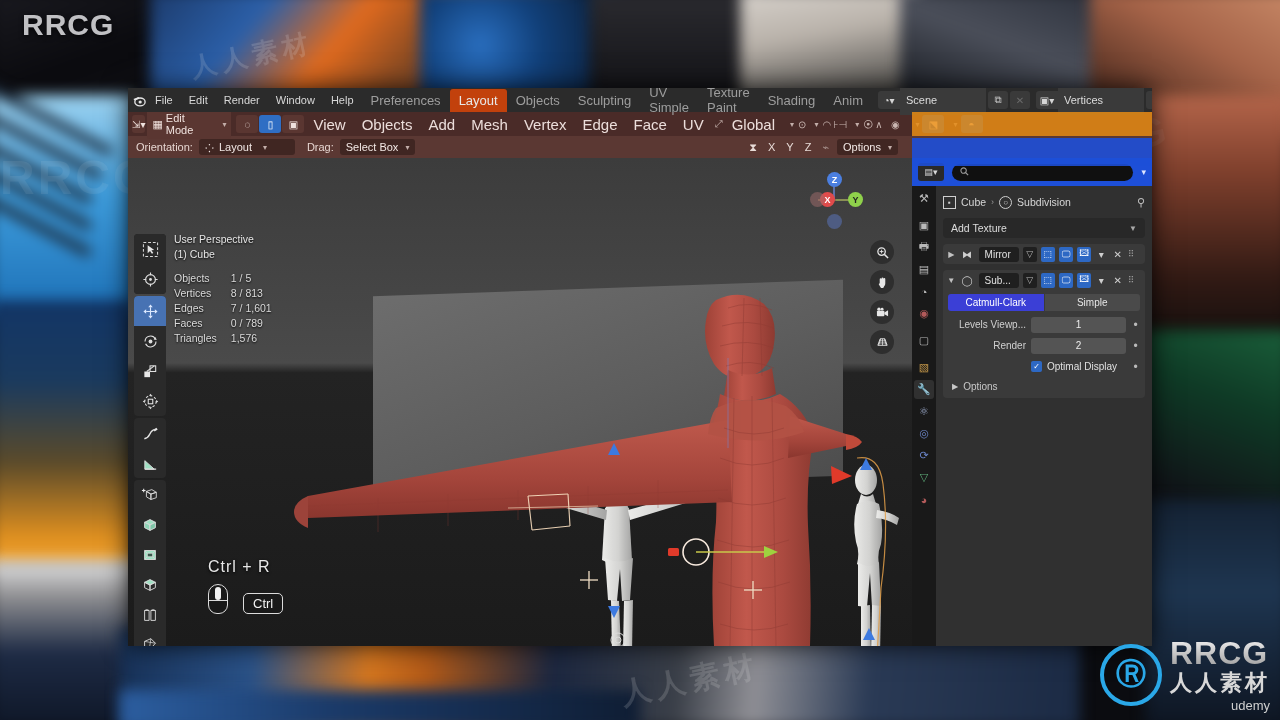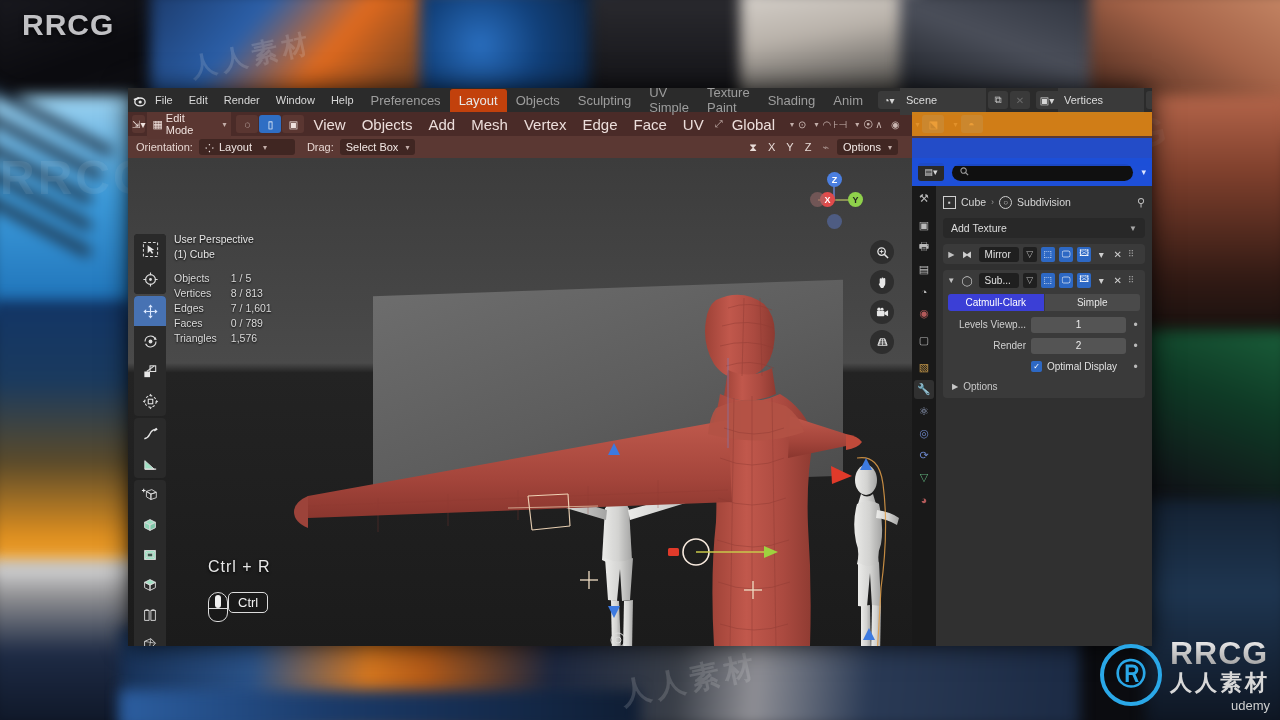--- a/index.html
+++ b/index.html
@@ -137,21 +137,21 @@
     font-size:9px; font-weight:bold; color:#222; }
   #navbtns { position:absolute; right:18px; top:82px; display:flex;
     flex-direction:column; gap:6px; }
   .navb { width:24px; height:24px; border-radius:50%; background:#2e2e2e;
     display:flex; align-items:center; justify-content:center; color:#e2e2e2; font-size:12px; }
 
   
   #keys { position:absolute; left:80px; top:400px; color:#e8e8e8; }
   #keys .kcombo { font-size:16px; color:#e8e8e8; letter-spacing:1px;
     text-shadow:0 1px 3px #000; }
-  #keys .krow { display:flex; align-items:flex-start; gap:0; margin-top:16px; }
+  #keys .krow { display:flex; align-items:flex-end; gap:15px; margin-top:8px; }
   .mouse { width:20px; height:30px; border:1.6px solid #dcdcdc; border-radius:10px 10px 9px 9px;
     position:relative; background:rgba(20,20,20,.35); }
   .mouse .wheel { position:absolute; left:50%; top:2px; transform:translateX(-50%);
     width:6px; height:13px; background:#f0f0f0; border-radius:3px; }
   .mouse .sep { position:absolute; left:0; right:0; top:15px; height:1.4px; background:#dcdcdc; }
   .kcap { border:1.6px solid #dcdcdc; border-radius:5px; padding:2px 9px; font-size:13px;
     color:#f2f2f2; background:rgba(20,20,20,.3); }
 
   
   #rightcol { width:240px; height:488px; background:#1d1d1d; display:flex;

